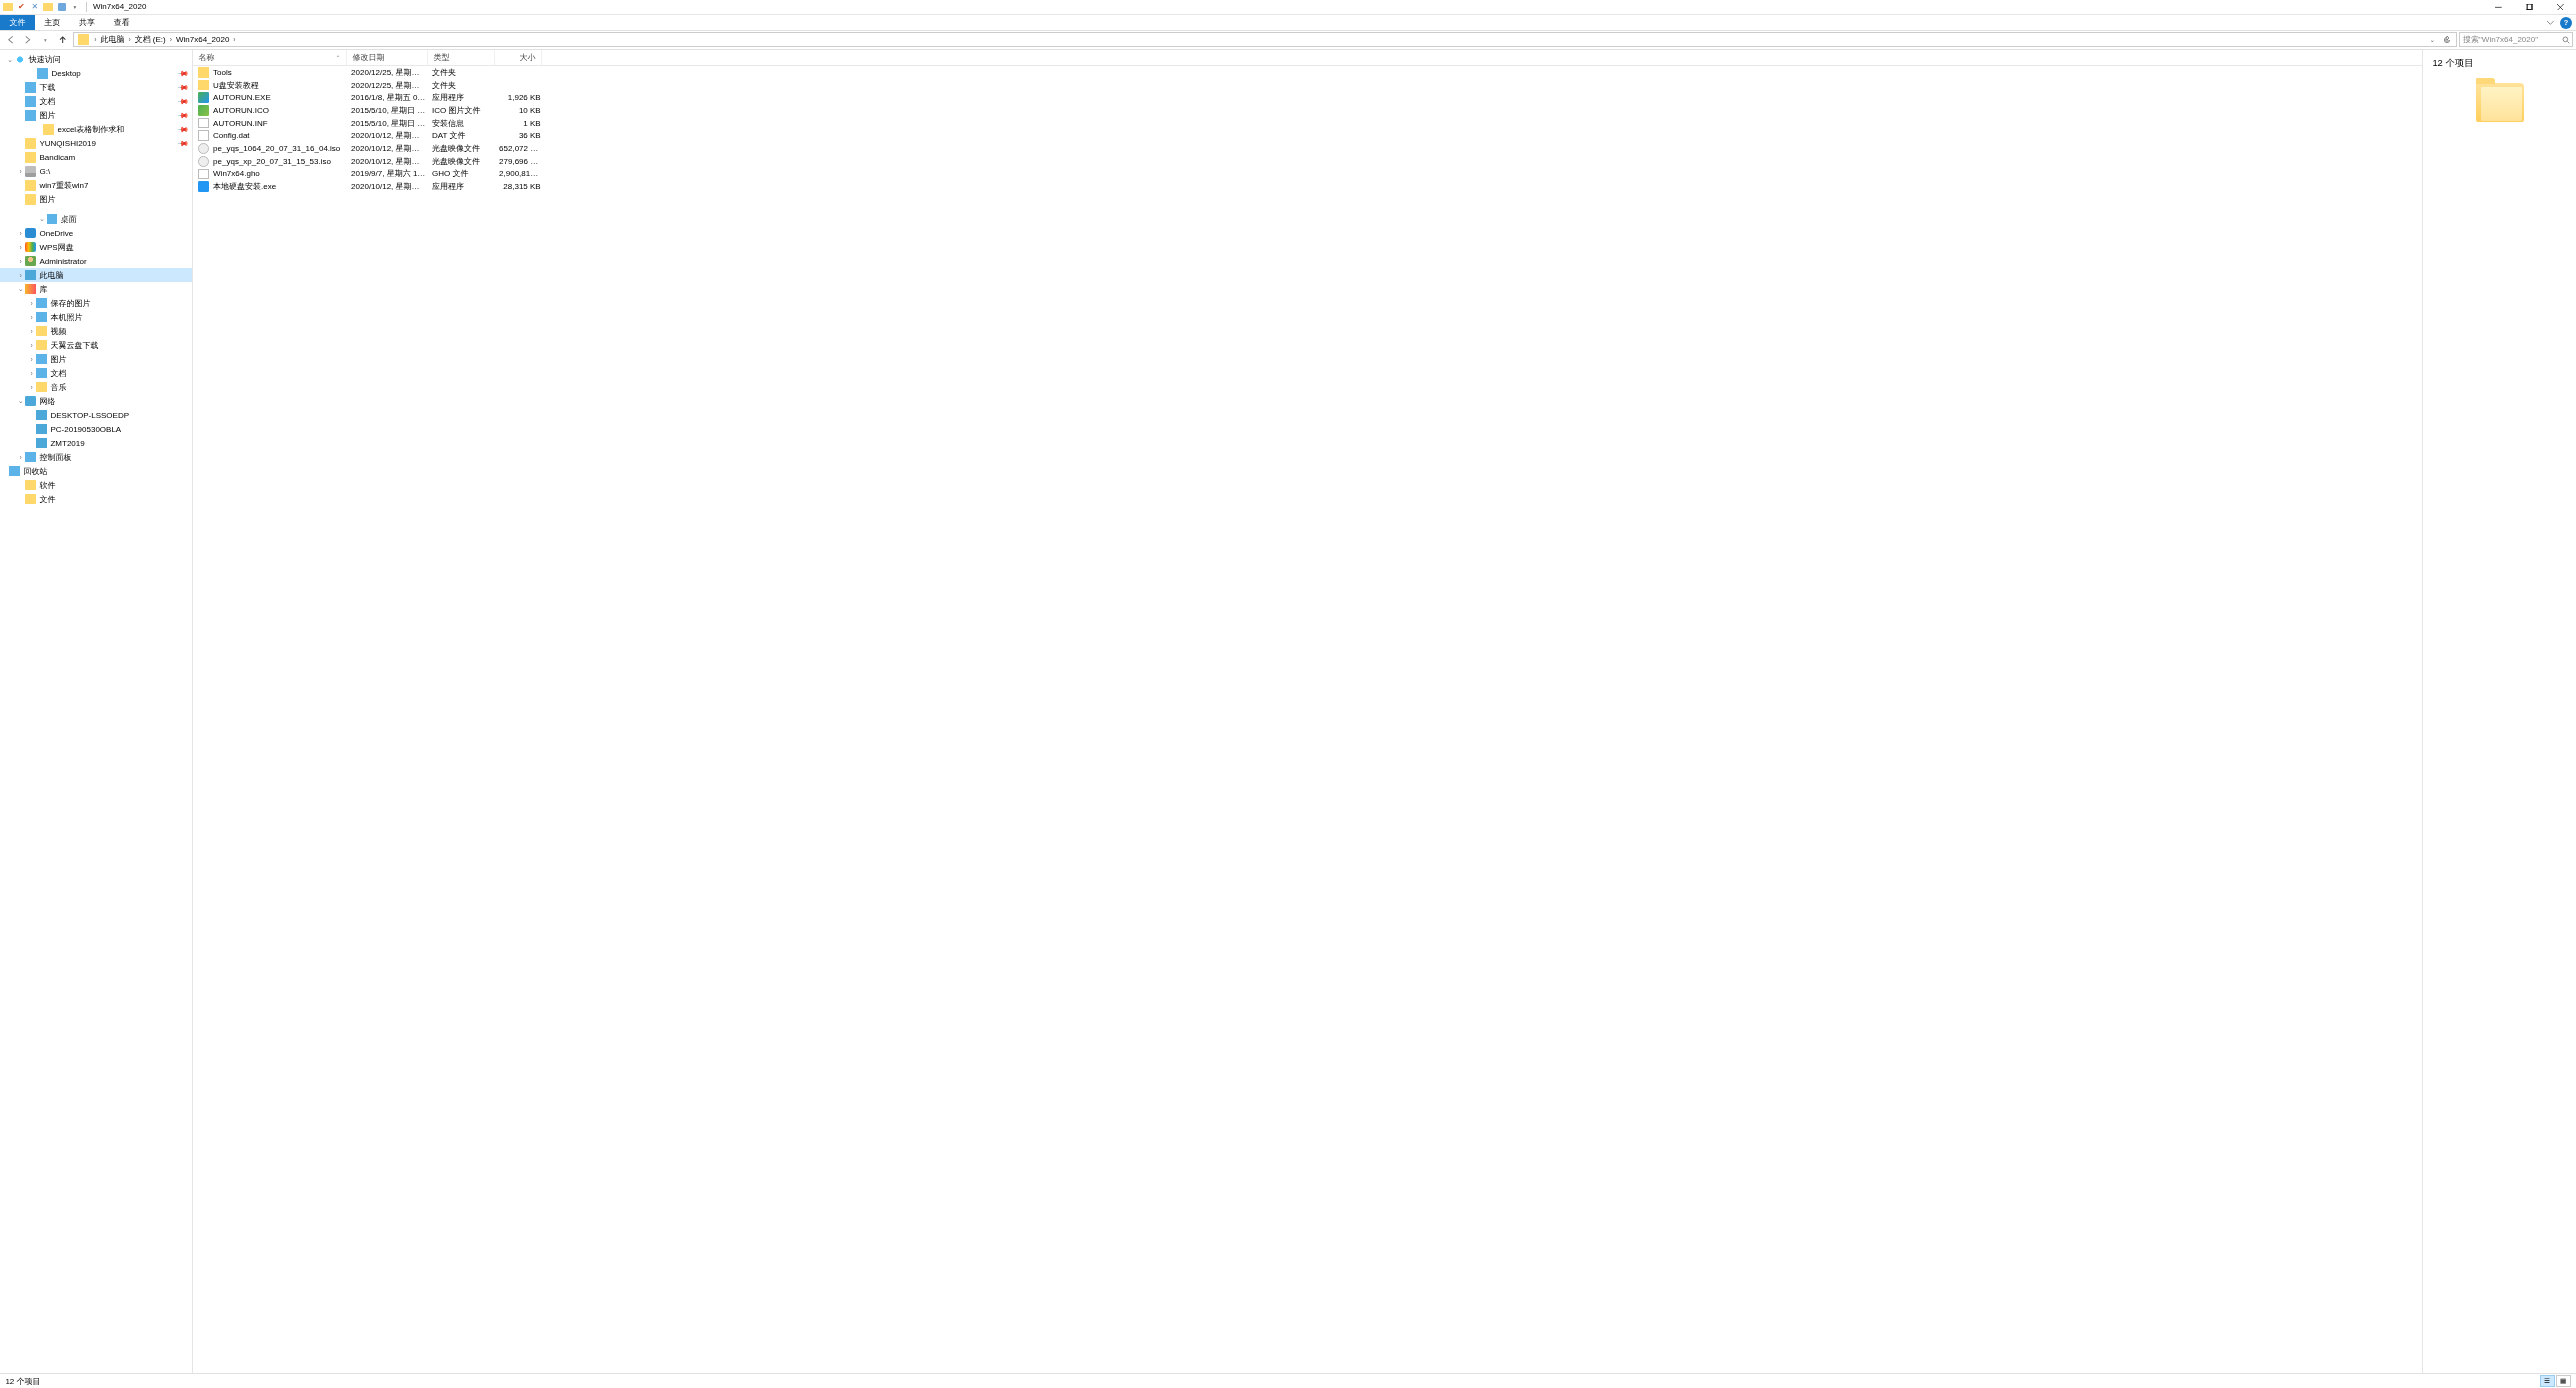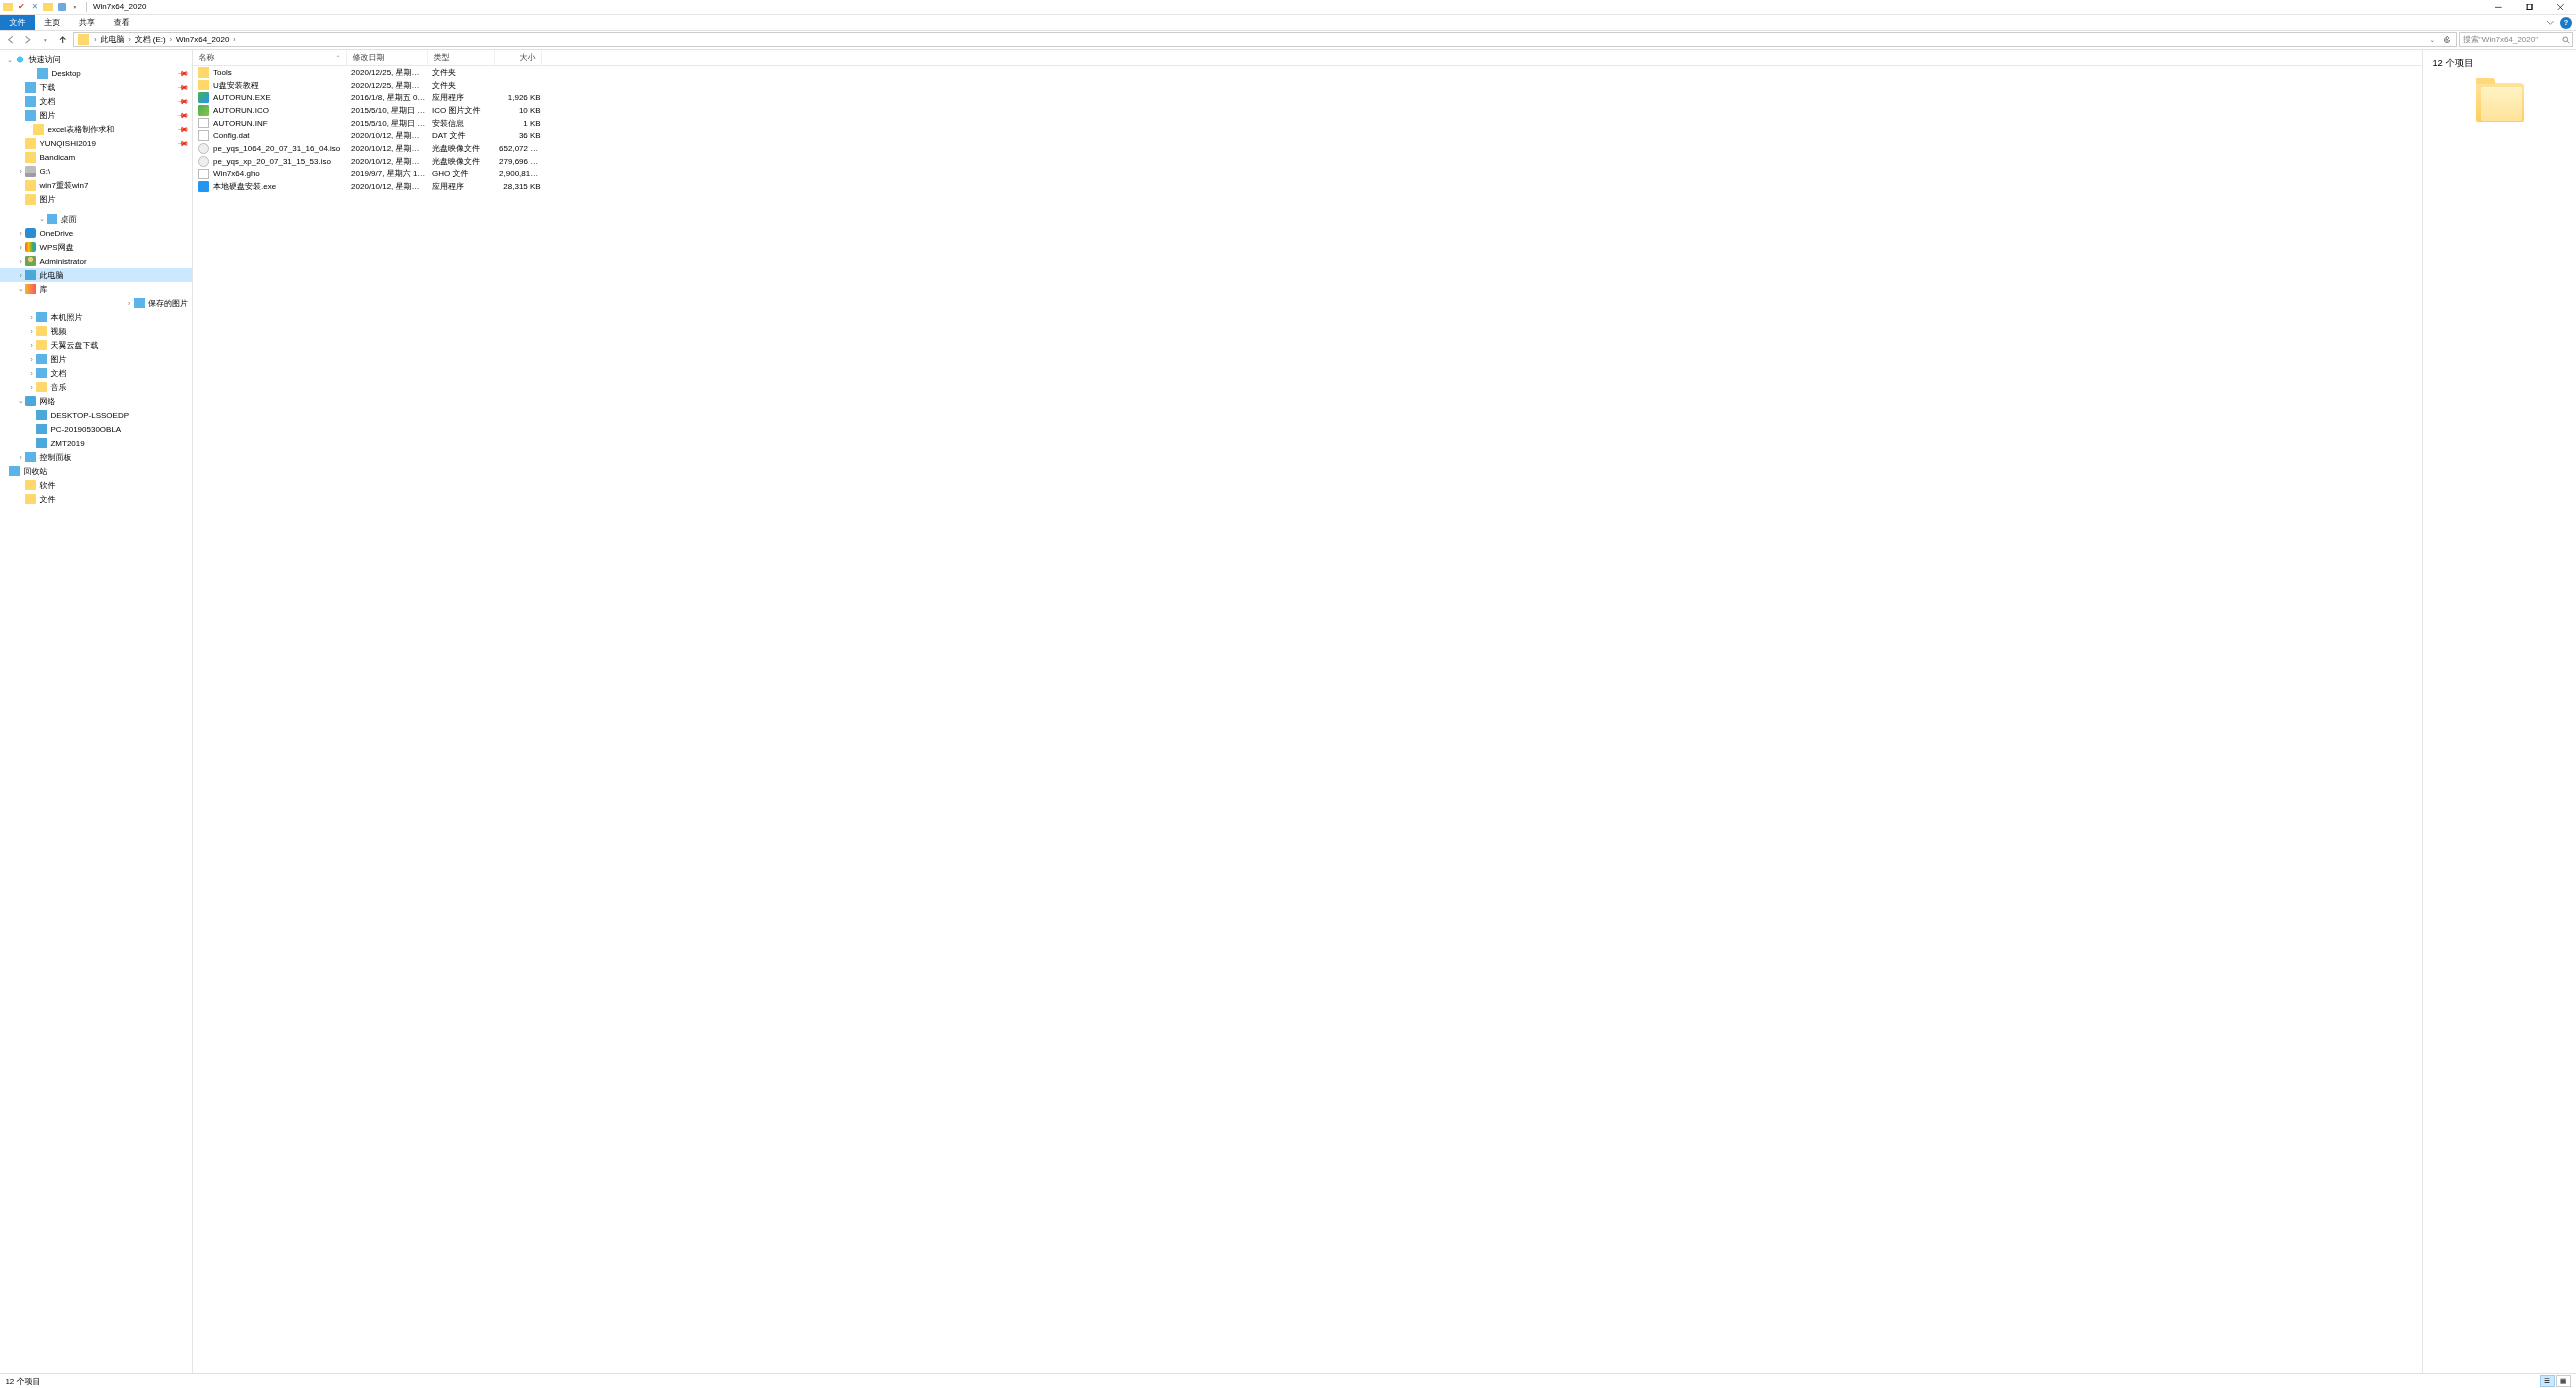--- a/index.html
+++ b/index.html
@@ -235,21 +235,21 @@
           <span class="nicon ic-doc"></span>
           <span>文档</span>
           <span class="pin">📌</span>
         </div>
         <div class="node" style="padding-left: 16px;">
           <span class="exp">›</span>
           <span class="nicon ic-pic"></span>
           <span>图片</span>
           <span class="pin">📌</span>
         </div>
-        <div class="node" style="padding-left: 24px;">
+        <div class="node" style="padding-left: 34px;">
           <span class="exp">›</span>
           <span class="nicon ic-folder"></span>
           <span>excel表格制作求和</span>
           <span class="pin">📌</span>
         </div>
         <div class="node" style="padding-left: 16px;">
           <span class="exp">›</span>
           <span class="nicon ic-folder"></span>
           <span>YUNQISHI2019</span>
           <span class="pin">📌</span>
@@ -300,21 +300,21 @@
         <div class="node haschild selected" style="padding-left: 16px;">
           <span class="exp">›</span>
           <span class="nicon ic-pc"></span>
           <span>此电脑</span>
         </div>
         <div class="node haschild" style="padding-left: 16px;">
           <span class="exp">⌄</span>
           <span class="nicon ic-lib"></span>
           <span>库</span>
         </div>
-        <div class="node haschild" style="padding-left: 27px; justify-content: flex-end;">
+        <div class="node haschild" style="padding-left: 27px;">
           <span class="exp">›</span>
           <span class="nicon ic-pic"></span>
           <span>保存的图片</span>
         </div>
         <div class="node haschild" style="padding-left: 27px;">
           <span class="exp">›</span>
           <span class="nicon ic-pic"></span>
           <span>本机照片</span>
         </div>
         <div class="node haschild" style="padding-left: 27px;">

